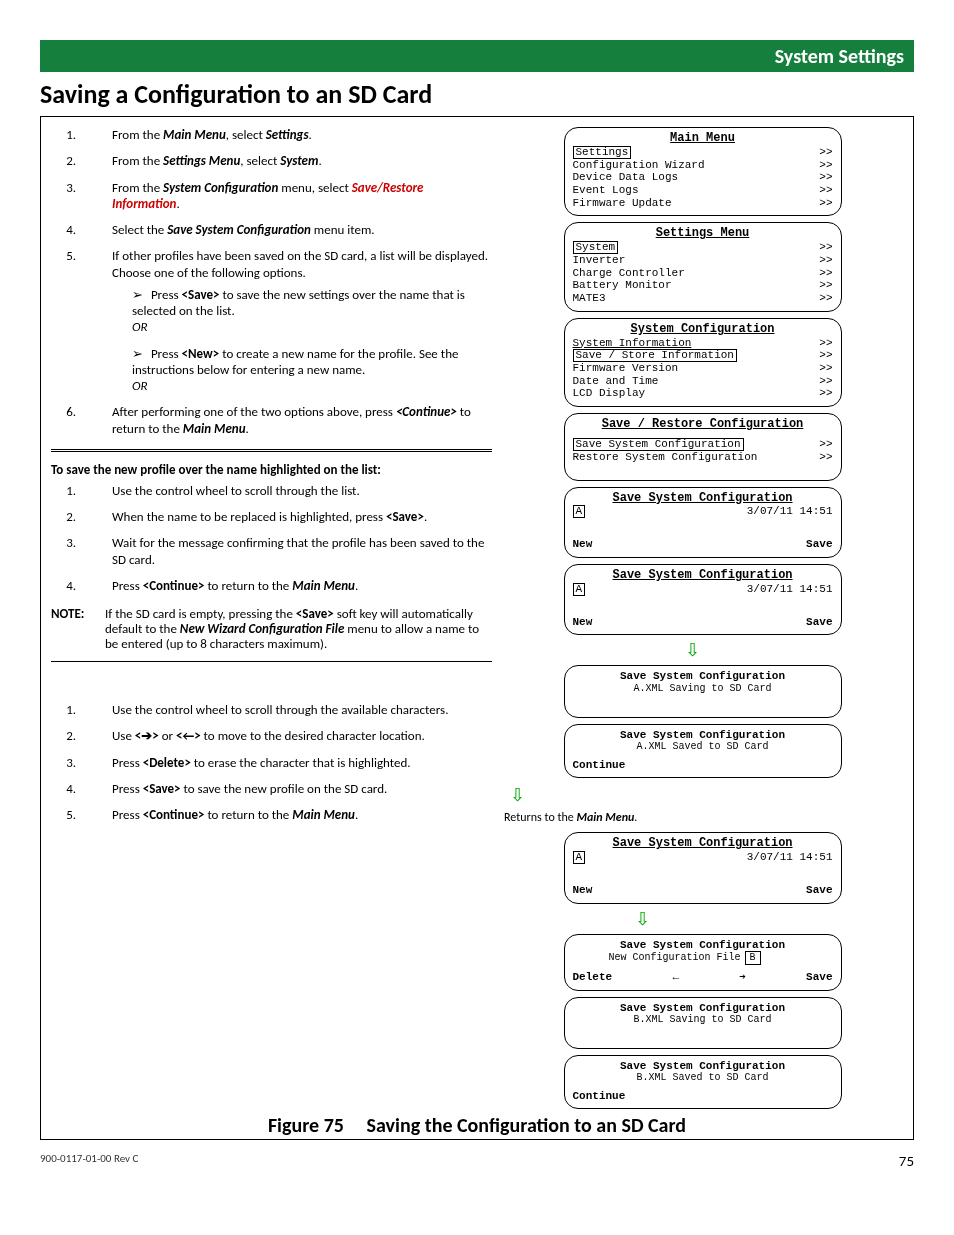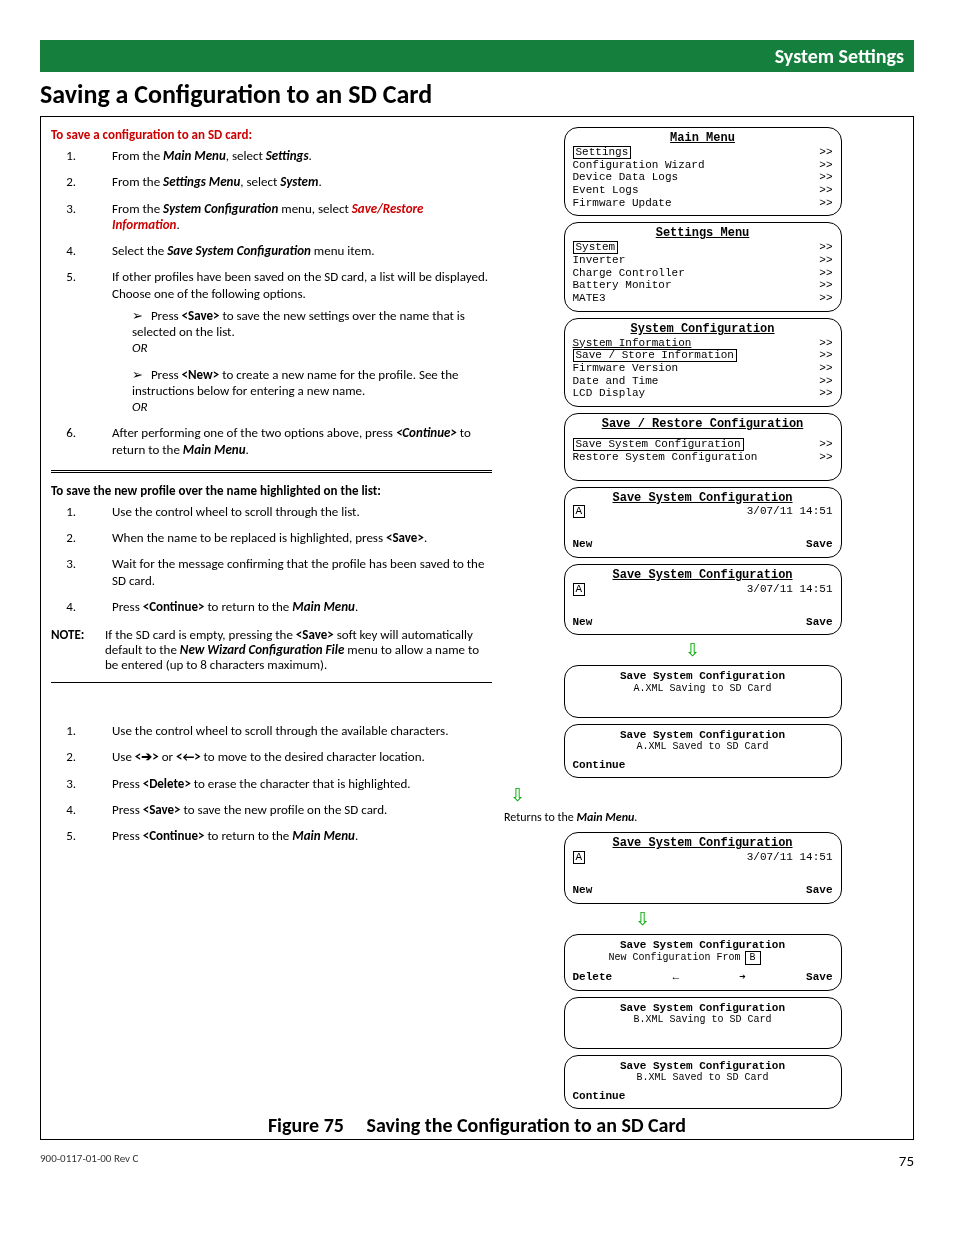--- a/index.html
+++ b/index.html
@@ -89,21 +89,20 @@
 </head>
 <body>
 
 <div class="black-bar">System Settings</div>
 <h1 class="page-title">Saving a Configuration to an SD Card</h1>
 
 <div class="outer-box">
 <div class="cols">
 <div class="left-col">
 
-  <div class="section-title-red">To save a configuration to an SD card:</div>
   <ol class="steps">
     <li><span>From the </span><span class="bi">Main Menu</span><span>, select </span><span class="bi">Settings</span><span>.</span></li>
     <li><span>From the </span><span class="bi">Settings Menu</span><span>, select </span><span class="bi">System</span><span>.</span></li>
     <li><span>From the </span><span class="bi">System Configuration</span><span> menu, select </span><span class="bi red">Save/Restore Information</span><span>.</span></li>
     <li><span>Select the </span><span class="bi">Save System Configuration</span><span> menu item.</span></li>
     <li><span>If other profiles have been saved on the SD card, a list will be displayed.  Choose one of the following options.</span>
       <ul class="sub">
         <li><span>Press </span><span class="bold">&lt;Save&gt;</span><span> to save the new settings over the name that is selected on the list.</span><br><span class="italic">OR</span></li>
         <li><span>Press </span><span class="bold">&lt;New&gt;</span><span> to create a new name for the profile. See the instructions below for entering a new name.</span><br><span class="italic">OR</span></li>
       </ul>
@@ -269,21 +268,21 @@
     <div><span class="sel">A</span><span style="float:right">3/07/11  14:51</span></div>
     <div style="height:14px;"></div>
     <div class="softkeys">
             <span>New</span>
             <span>Save</span>
           </div>
   </div>
   <div class="arrow-down-center">⇩</div>
   <div class="lcd">
     <div class="bold center">Save System Configuration</div>
-    <div class="tiny"><span>New Configuration From</span><span class="field-box">B</span>&nbsp;&nbsp;&nbsp;&nbsp;&nbsp;&nbsp;</div>
+    <div class="tiny"><span>New Configuration File</span><span class="field-box">B</span>&nbsp;&nbsp;&nbsp;&nbsp;&nbsp;&nbsp;</div>
     <div class="softkeys">
       <span>Delete</span>
       <span>←</span>
       <span>➔</span>
       <span>Save</span>
     </div>
   </div>
   <div class="lcd">
     <div class="bold center">Save System Configuration</div>
     <div class="tiny">B.XML Saving to SD Card</div>

